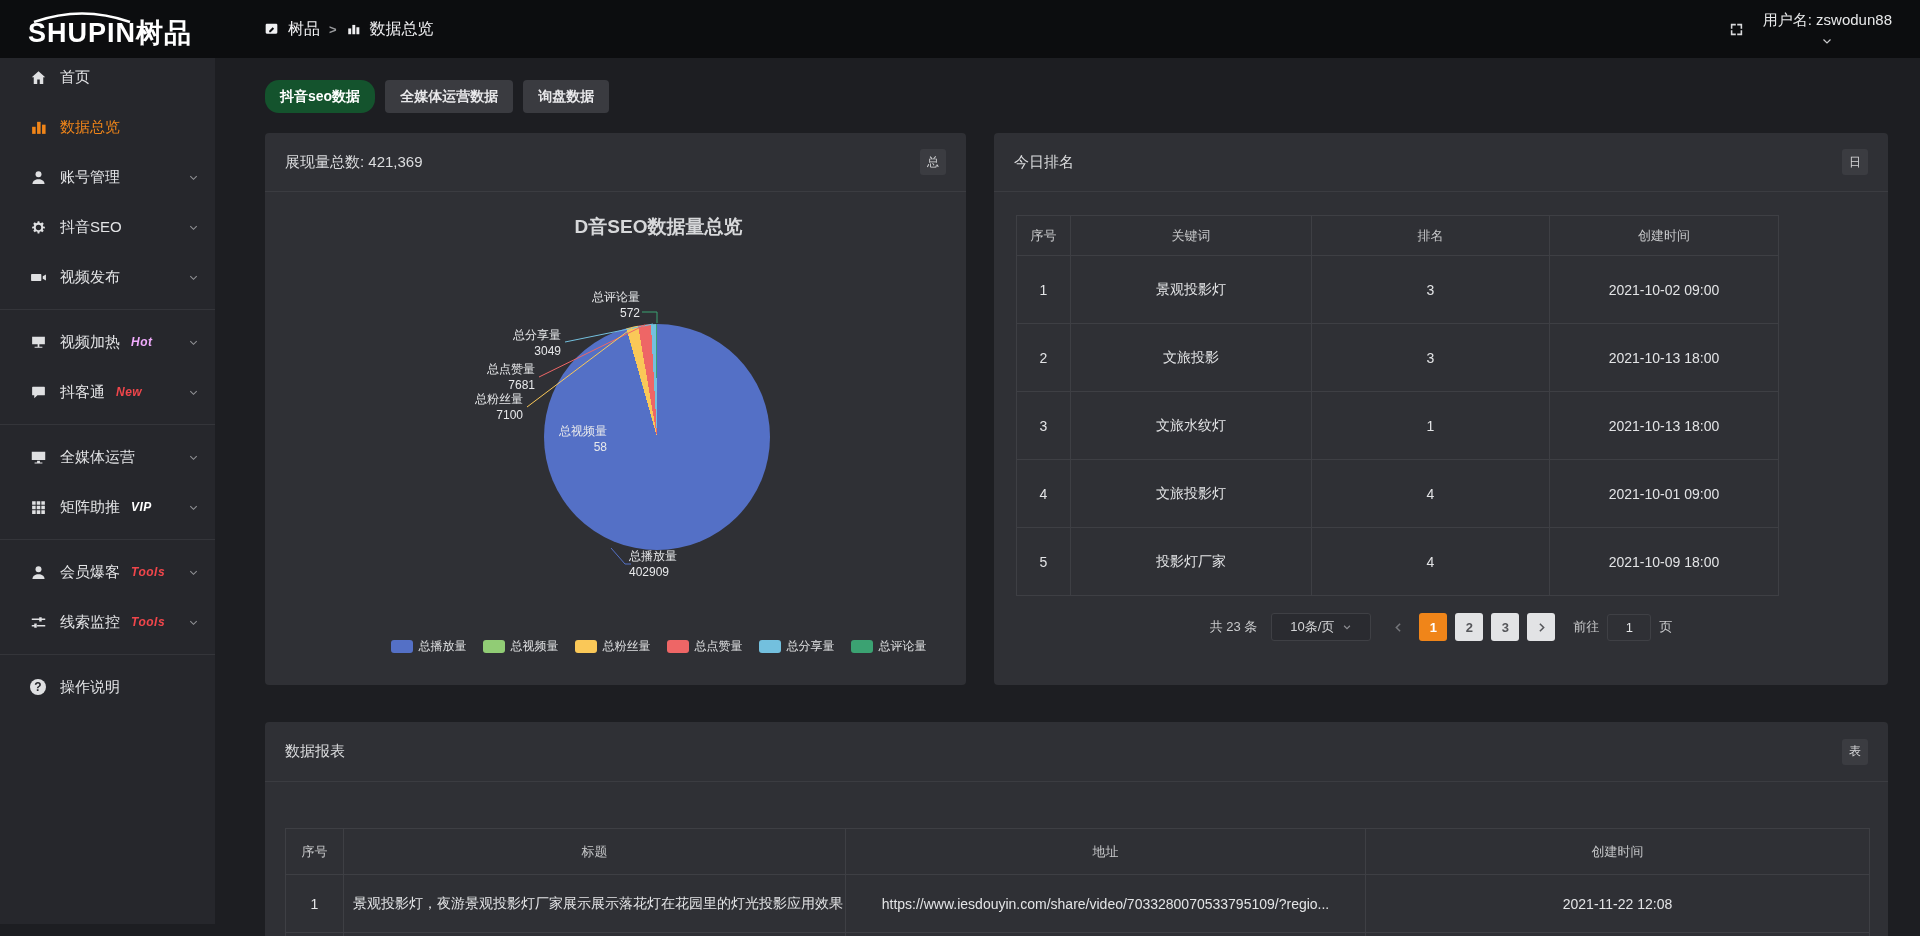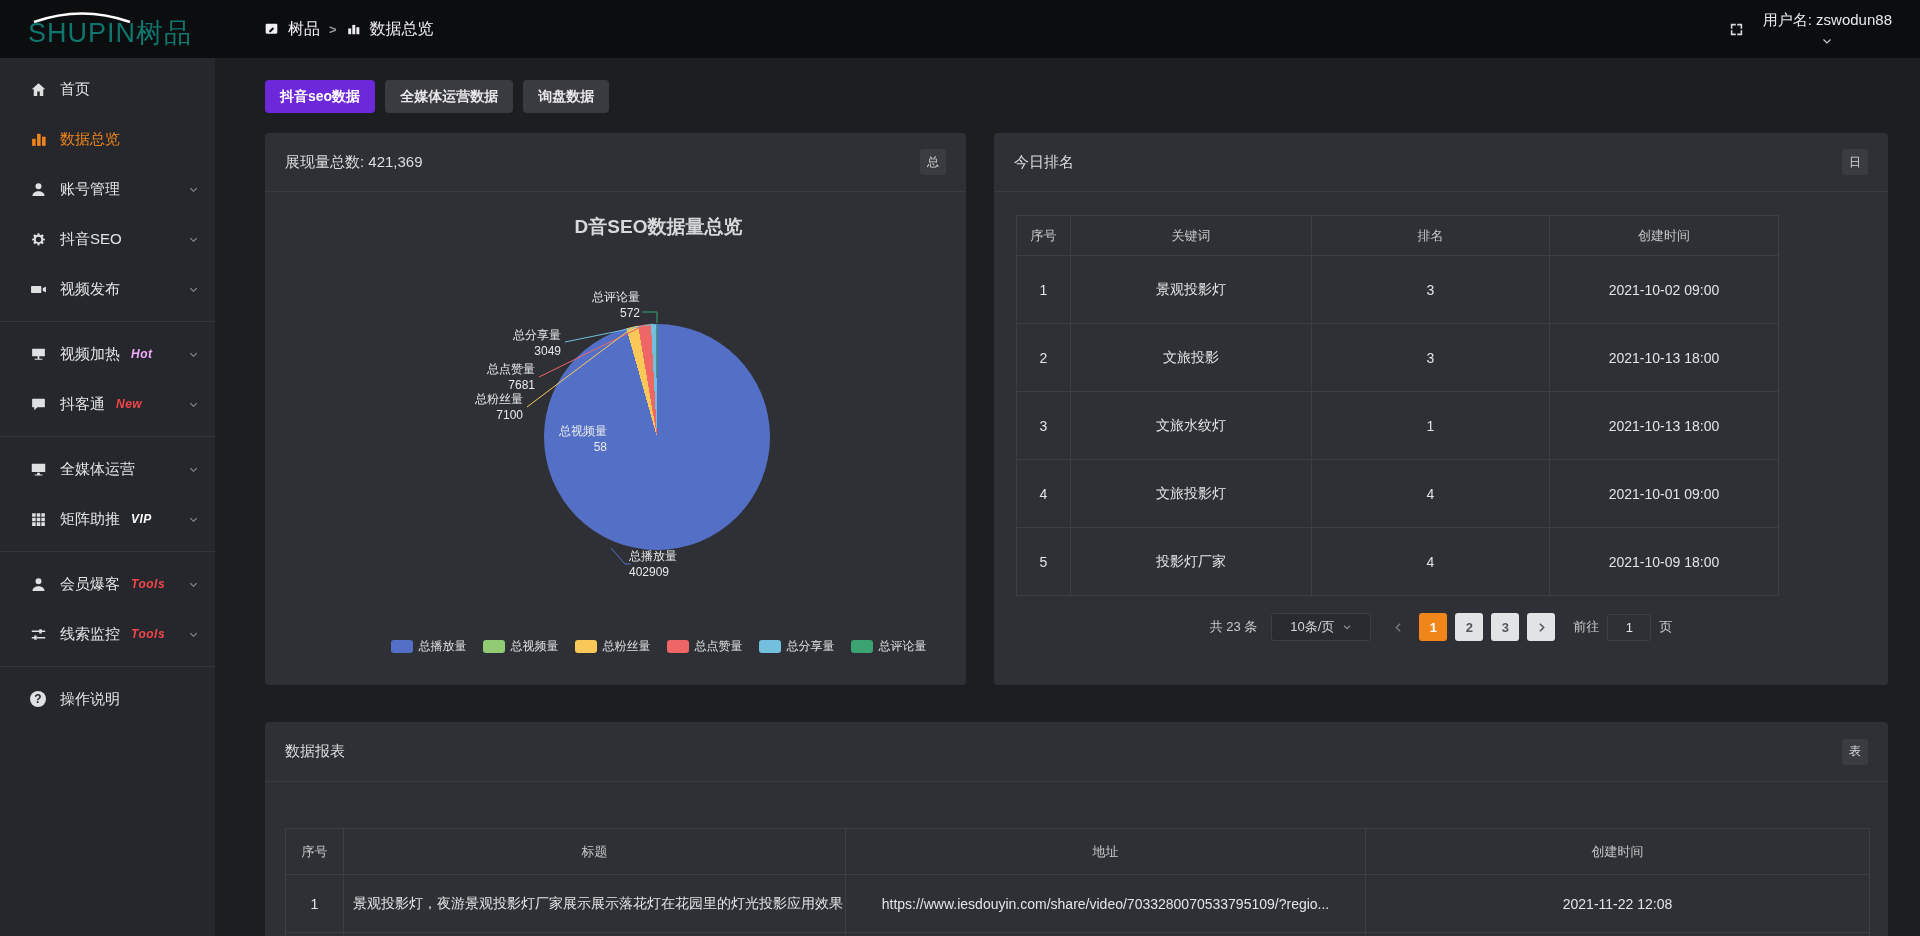--- a/index.html
+++ b/index.html
@@ -4,46 +4,46 @@
 <style>
   * { margin:0; padding:0; box-sizing:border-box; }
   html,body { width:1920px; height:936px; overflow:hidden; }
   body { background:#1d1e22; font-family:"Liberation Sans","DejaVu Sans",sans-serif; }
   .app { position:relative; width:1920px; height:936px; }
 
   
   .header { position:absolute; left:0; top:0; width:1920px; height:58px; background:#0c0d0f; display:flex; align-items:center; z-index:5; }
   .logo { margin-left:28px; display:flex; flex-direction:column; align-items:flex-start; line-height:1; }
   .logo-arc { margin-left:2px; margin-bottom:-3px; }
-  .logo-text { color:#0f766e; font-size:27px; font-weight:normal; letter-spacing:1px; white-space:nowrap; }
+  .logo-text { color:#ffffff; font-size:27px; font-weight:bold; letter-spacing:1px; white-space:nowrap; }
   .breadcrumb { margin-left:72px; display:flex; align-items:center; gap:9px; color:#f0f0f2; font-size:16px; }
   .breadcrumb svg { display:block; }
   .crumb-sep { color:#9a9b9e; font-size:13px; font-weight:bold; }
   .header-right { margin-left:auto; margin-right:28px; display:flex; align-items:center; gap:18px; color:#e8e9ea; font-size:15px; }
   .header-right svg { display:block; }
   .user-menu { display:flex; align-items:center; gap:5px; cursor:pointer;flex-direction:column; }
 
   
-  .sidebar { position:absolute; left:0; top:58px; width:215px; height:878px; background:#26272c; padding-top:6px; }
+  .sidebar { position:absolute; left:0; top:46px; width:215px; height:878px; background:#26272c; padding-top:6px; }
   .side-item { height:50px; display:flex; align-items:center; padding:0 16px 0 30px; color:#e3e4e6; font-size:15px; cursor:pointer; }
   .side-item .s-icon { width:17px; height:17px; margin-right:13px; flex:0 0 auto; }
   .side-item .s-icon svg { width:17px; height:17px; fill:#dfe0e2; display:block; }
   .side-item.active { color:#f08519; }
   .side-item.active .s-icon svg { fill:#f08519; }
   .s-badge { font-size:12px; font-style:italic; font-weight:bold; margin-left:11px; letter-spacing:.5px; }
   .s-chev { margin-left:auto; color:#8f9094; display:flex; }
   .side-div { height:1px; background:#34353a; margin:7px 0; }
   .q-circle { width:16px; height:16px; border-radius:50%; background:#dfe0e2; color:#26272c; font-size:12px; font-weight:bold; display:flex; align-items:center; justify-content:center; }
   .q-circle::after { content:"?"; }
 
   
   .main { position:absolute; left:215px; top:58px; width:1705px; height:878px; overflow:hidden; }
   .tabs { margin:22px 0 0 50px; display:flex; gap:10px; }
   .tab { height:33px; padding:0 15px; border-radius:4px; display:flex; align-items:center; font-size:14px; font-weight:bold; background:#3a3b40; color:#e9e9eb; cursor:pointer; }
-  .tab.active { background:#6d28d9; color:#fff; }
+  .tab.active { background:#14532d; color:#fff;border-radius:14px; }
 
   .panels { display:flex; gap:28px; margin:20px 32px 0 50px; }
   .panel { background:#2f3035; border-radius:4px; }
   .panel-head { height:59px; display:flex; align-items:center; padding:0 20px; border-bottom:1px solid #3b3c41; color:#dcdddf; font-size:15px; }
   .mini-btn { margin-left:auto; width:26px; height:26px; background:#3b3c41; border-radius:3px; color:#d6d7d9; font-size:12px; display:flex; align-items:center; justify-content:center; cursor:pointer; }
 
   
   .panel-l { width:701px; height:552px; position:relative; }
   .chart-area { position:relative; width:787px; height:492px; }
   .chart-title { position:absolute; top:22px; left:0; width:100%; text-align:center; font-size:19px; font-weight:bold; color:#d7d8da; }

